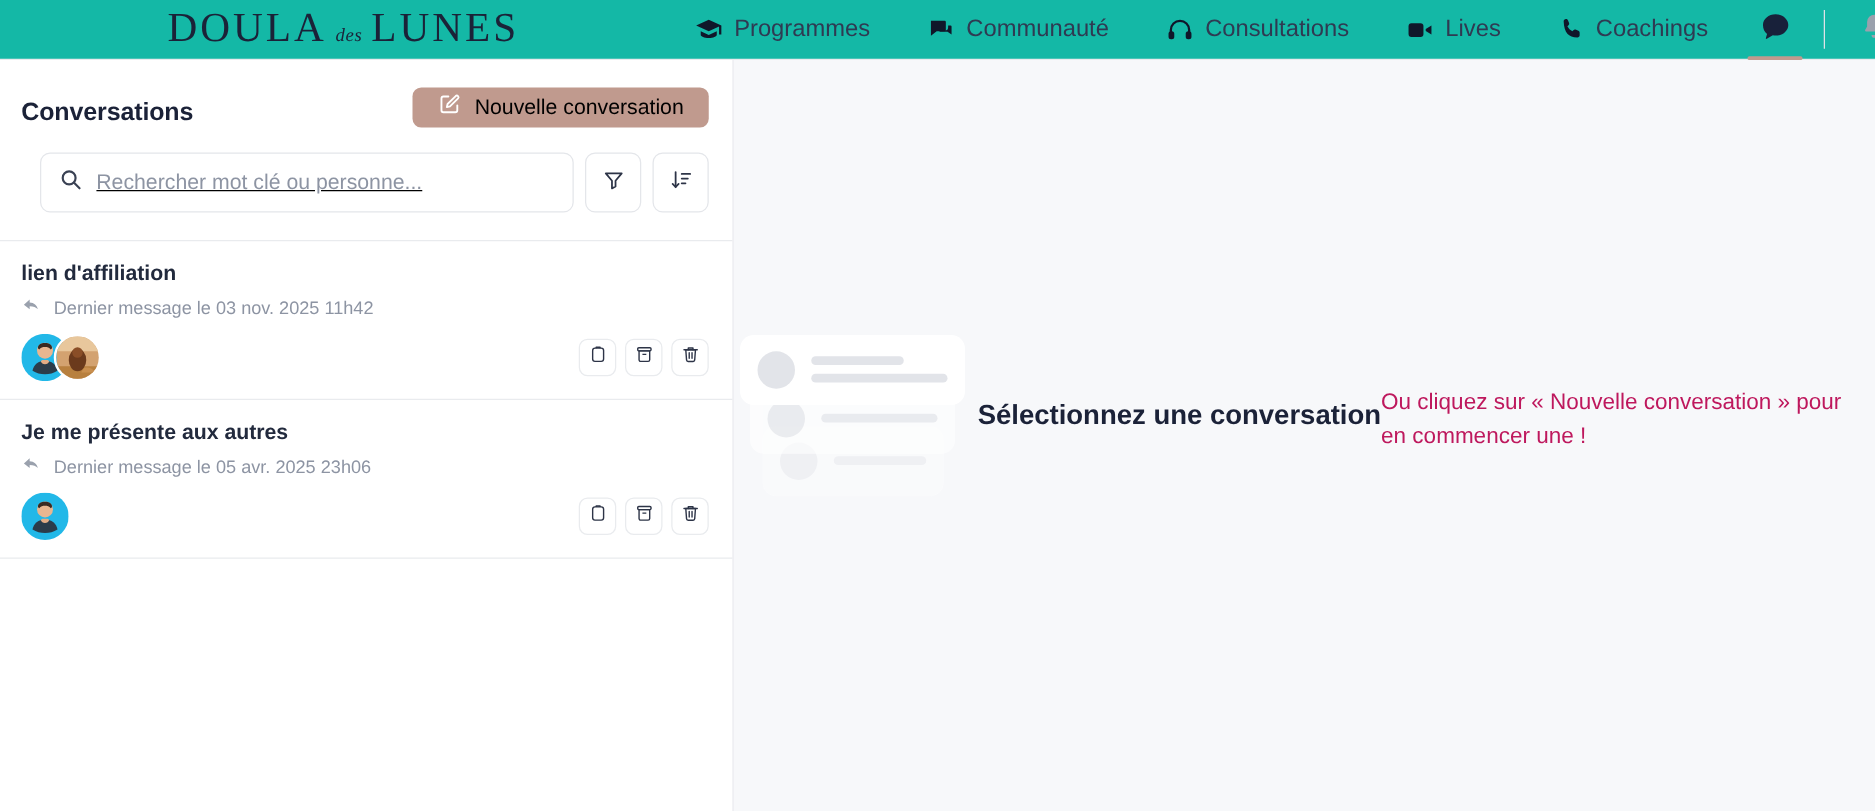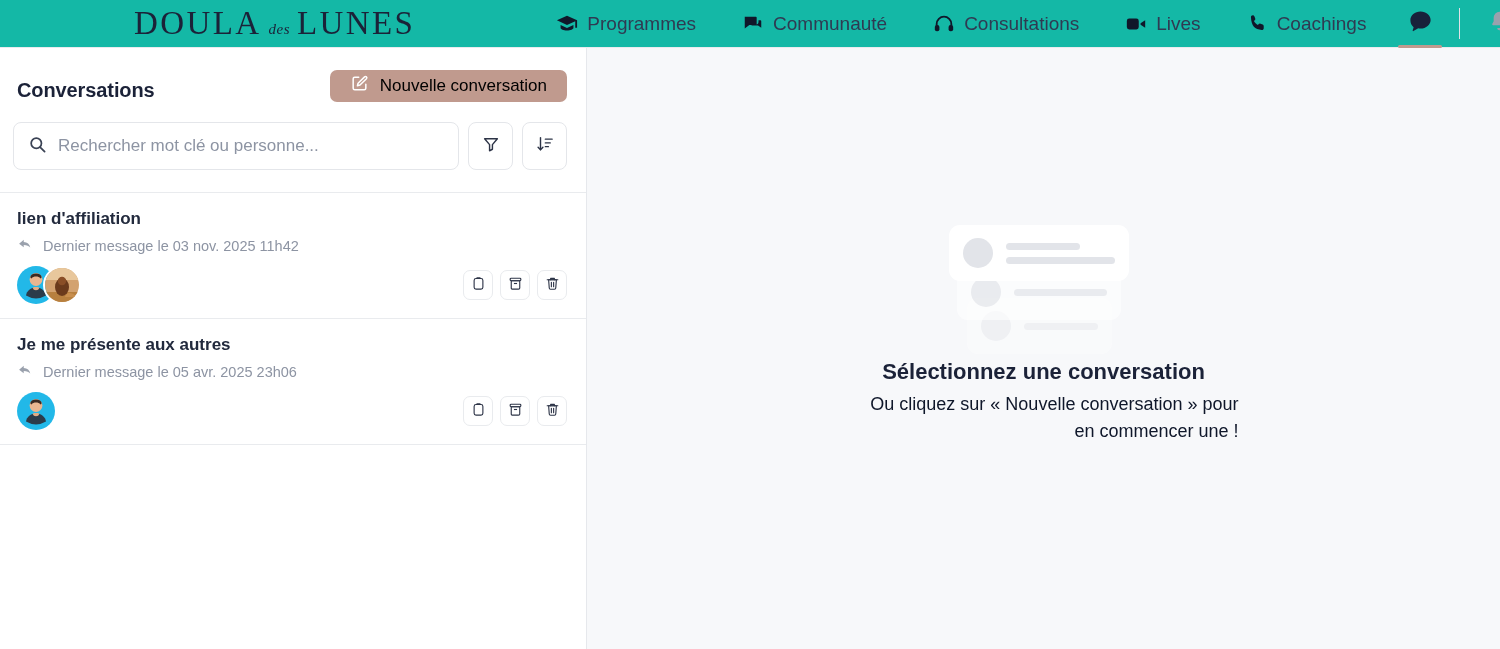--- a/index.html
+++ b/index.html
@@ -117,21 +117,22 @@
     align-items: center;
     gap: 11px;
     font-size: 17px;
     font-family: "Liberation Sans", sans-serif;
     cursor: pointer;
   }
 
   .search-row {
     display: flex;
     gap: 9px;
-    padding: 20px 19px 22px 13px;
+    padding: 20px 19px 22px 32px;
+    text-decoration: underline;
   }
   .search-box {
     flex: 1;
     height: 48px;
     border: 1px solid #e4e6ea;
     border-radius: 8px;
     display: flex;
     align-items: center;
     gap: 11px;
     padding: 0 14px;
@@ -193,21 +194,20 @@
     background: #fff;
     display: flex; align-items: center; justify-content: center;
     cursor: pointer;
   }
 
   
   .main {
     flex: 1;
     background: #f7f8fa;
     display: flex;
-    flex-direction: column;
     align-items: center;
     justify-content: center;
     padding-bottom: 28px;
   }
   .illus { width: 190px; position: relative; margin-bottom: 34px; height: 100px; }
   .card {
     position: absolute;
     background: #ffffff;
     border-radius: 11px;
     display: flex;
@@ -223,22 +223,22 @@
   .sk-line { height: 7px; border-radius: 4px; background: #e2e4e9; }
   .sk-line.s { width: 68%; }
   .empty-title {
     font-size: 22px;
     font-weight: 700;
     color: #1b2238;
     margin-bottom: 6px;
   }
   .empty-sub {
     font-size: 18px;
-    color: #0f172a;
-    text-align: right;
+    color: #be185d;
+    text-align: left;
     line-height: 1.45;
     max-width: 390px;
   }
 </style>
 </head>
 <body>
 
 <div class="header">
 
   <div class="logo">

